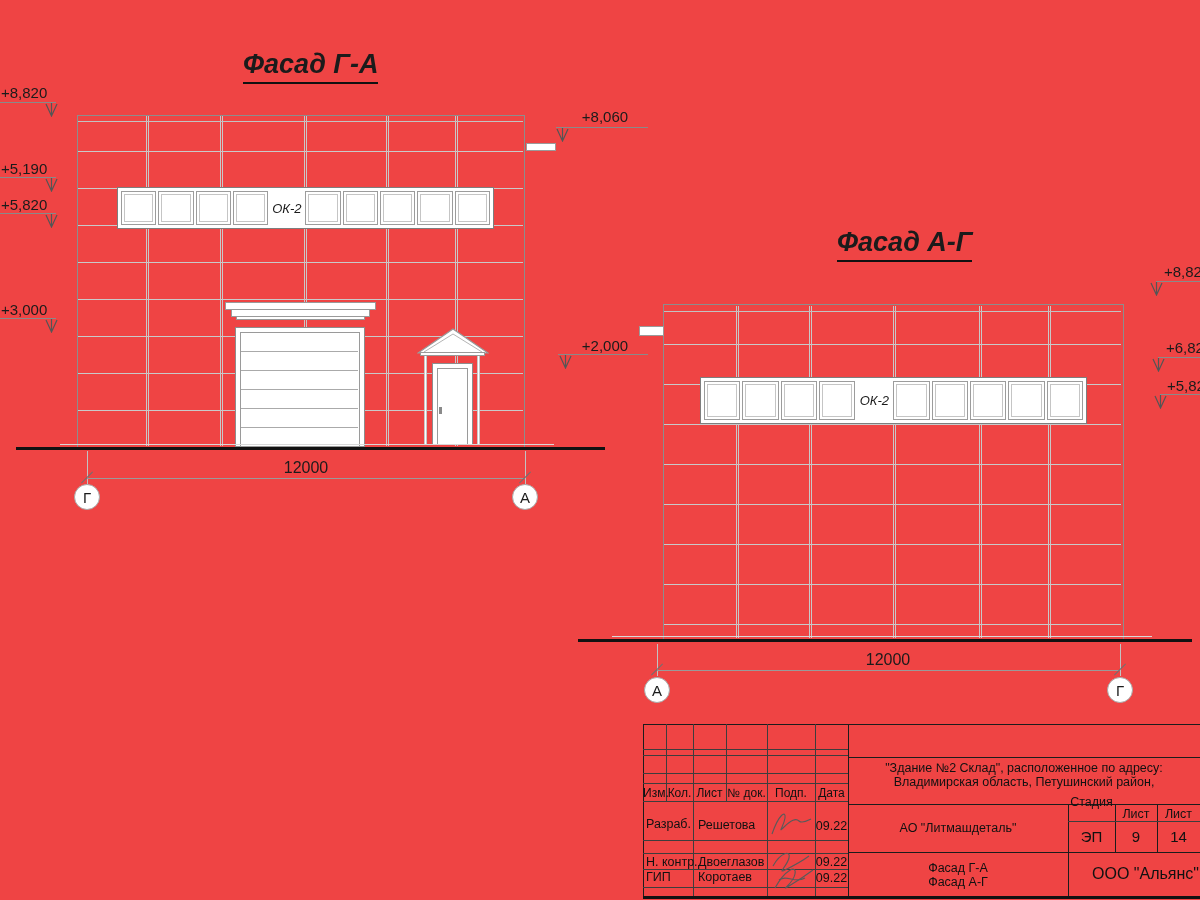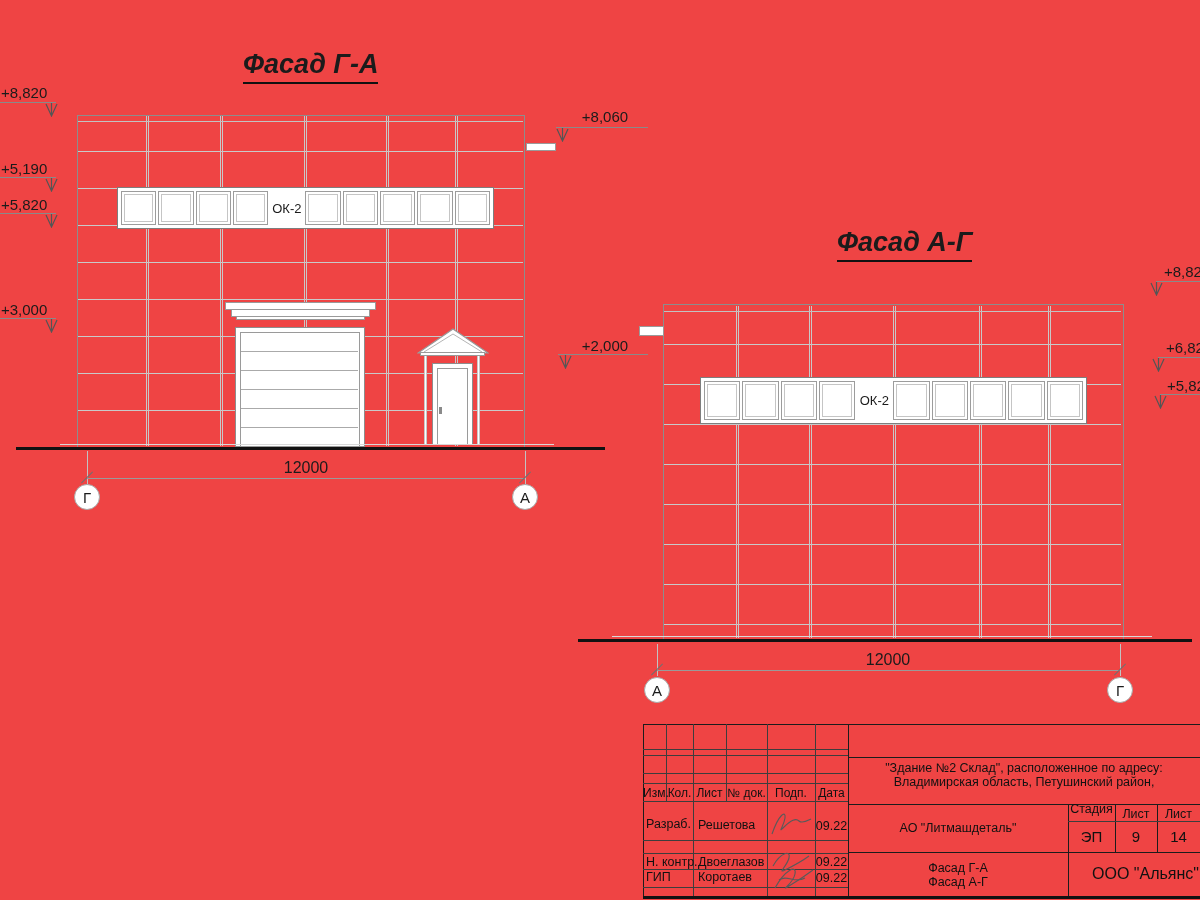--- a/index.html
+++ b/index.html
@@ -15,21 +15,21 @@
   .ftitle{position:absolute;font-size:27px;font-style:italic;font-weight:bold;white-space:nowrap;
           padding-bottom:2px;border-bottom:2px solid #111;}
   .eline{position:absolute;height:0;border-top:1px solid #8a8a8a;}
   .earrow{position:absolute;}
   .tick{position:absolute;width:16px;height:0;border-top:1.3px solid #707070;transform:rotate(-45deg);}
   .dimline{position:absolute;height:0;border-top:1px solid #9a9a9a;}
   .axis{position:absolute;width:26px;height:26px;border:1px solid #a8a8a8;border-radius:50%;
         line-height:26px;text-align:center;font-size:15px;background:#fff;box-sizing:border-box;}
   .gradl{position:absolute;background:repeating-linear-gradient(to bottom,transparent 0,transparent 36px,#c9c9c9 36px,#c9c9c9 37px);}
   .gradr{position:absolute;background:repeating-linear-gradient(to bottom,transparent 0,transparent 39px,#c9c9c9 39px,#c9c9c9 40px);}
-  .band{display:flex;gap:2px;padding:3px;height:100%;box-sizing:border-box;}
+  .band{display:flex;gap:2px;padding:3px;height:100%;box-sizing:border-box;font-style:italic;}
   .pane{flex:1;border:1px solid #9c9c9c;position:relative;background:#fff;}
   .pane::after{content:"";position:absolute;inset:2px;border:1px solid #c5c5c5;}
   .pane.lbl{border:none;display:flex;align-items:center;justify-content:center;
             font-size:13px;white-space:nowrap;background:#fff;z-index:2;}
   .pane.lbl::after{display:none;}
   .ground{position:absolute;height:3px;background:#121212;}
   
   .tb-h{position:absolute;height:0;border-top:1px solid #3d3d3d;}
   .tb-hm{position:absolute;height:0;border-top:1.6px solid #1c1c1c;}
   .tb-v{position:absolute;width:0;border-left:1px solid #3d3d3d;}
@@ -255,21 +255,21 @@
       <path d="M8 38 C18 20 30 14 28 24 C26 34 12 42 22 36 C32 30 38 26 46 20" fill="none" stroke="#5a5a5a" stroke-width="1.1"></path>
       <path d="M12 30 C20 24 28 34 38 28" fill="none" stroke="#5a5a5a" stroke-width="1.1"></path>
     </svg>
 
 
     <div class="tb-txt" style="left:205px;top:37px;width:352px;text-align:center;">"Здание №2 Склад", расположенное по адресу:</div>
     <div class="tb-txt" style="left:205px;top:51px;width:352px;text-align:center;">Владимирская область, Петушинский район,</div>
 
     <div class="tb-txt" style="left:205px;top:97px;width:220px;text-align:center;">АО "Литмашдеталь"</div>
 
-    <div class="tb-txt" style="left:425px;top:78px;width:47px;text-align:center;">Стадия</div>
+    <div class="tb-txt" style="left:425px;top:71px;width:47px;text-align:center;">Стадия</div>
     <div class="tb-txt" style="left:472px;top:83px;width:42px;text-align:center;">Лист</div>
     <div class="tb-txt" style="left:514px;top:83px;width:43px;text-align:center;">Лист</div>
 
     <div class="tb-txt" style="left:425px;top:104px;width:47px;text-align:center;font-size:15px;">ЭП</div>
     <div class="tb-txt" style="left:472px;top:104px;width:42px;text-align:center;font-size:15px;">9</div>
     <div class="tb-txt" style="left:514px;top:104px;width:43px;text-align:center;font-size:15px;">14</div>
 
     <div class="tb-txt" style="left:205px;top:137px;width:220px;text-align:center;">Фасад Г-А</div>
     <div class="tb-txt" style="left:205px;top:151px;width:220px;text-align:center;">Фасад А-Г</div>
 

